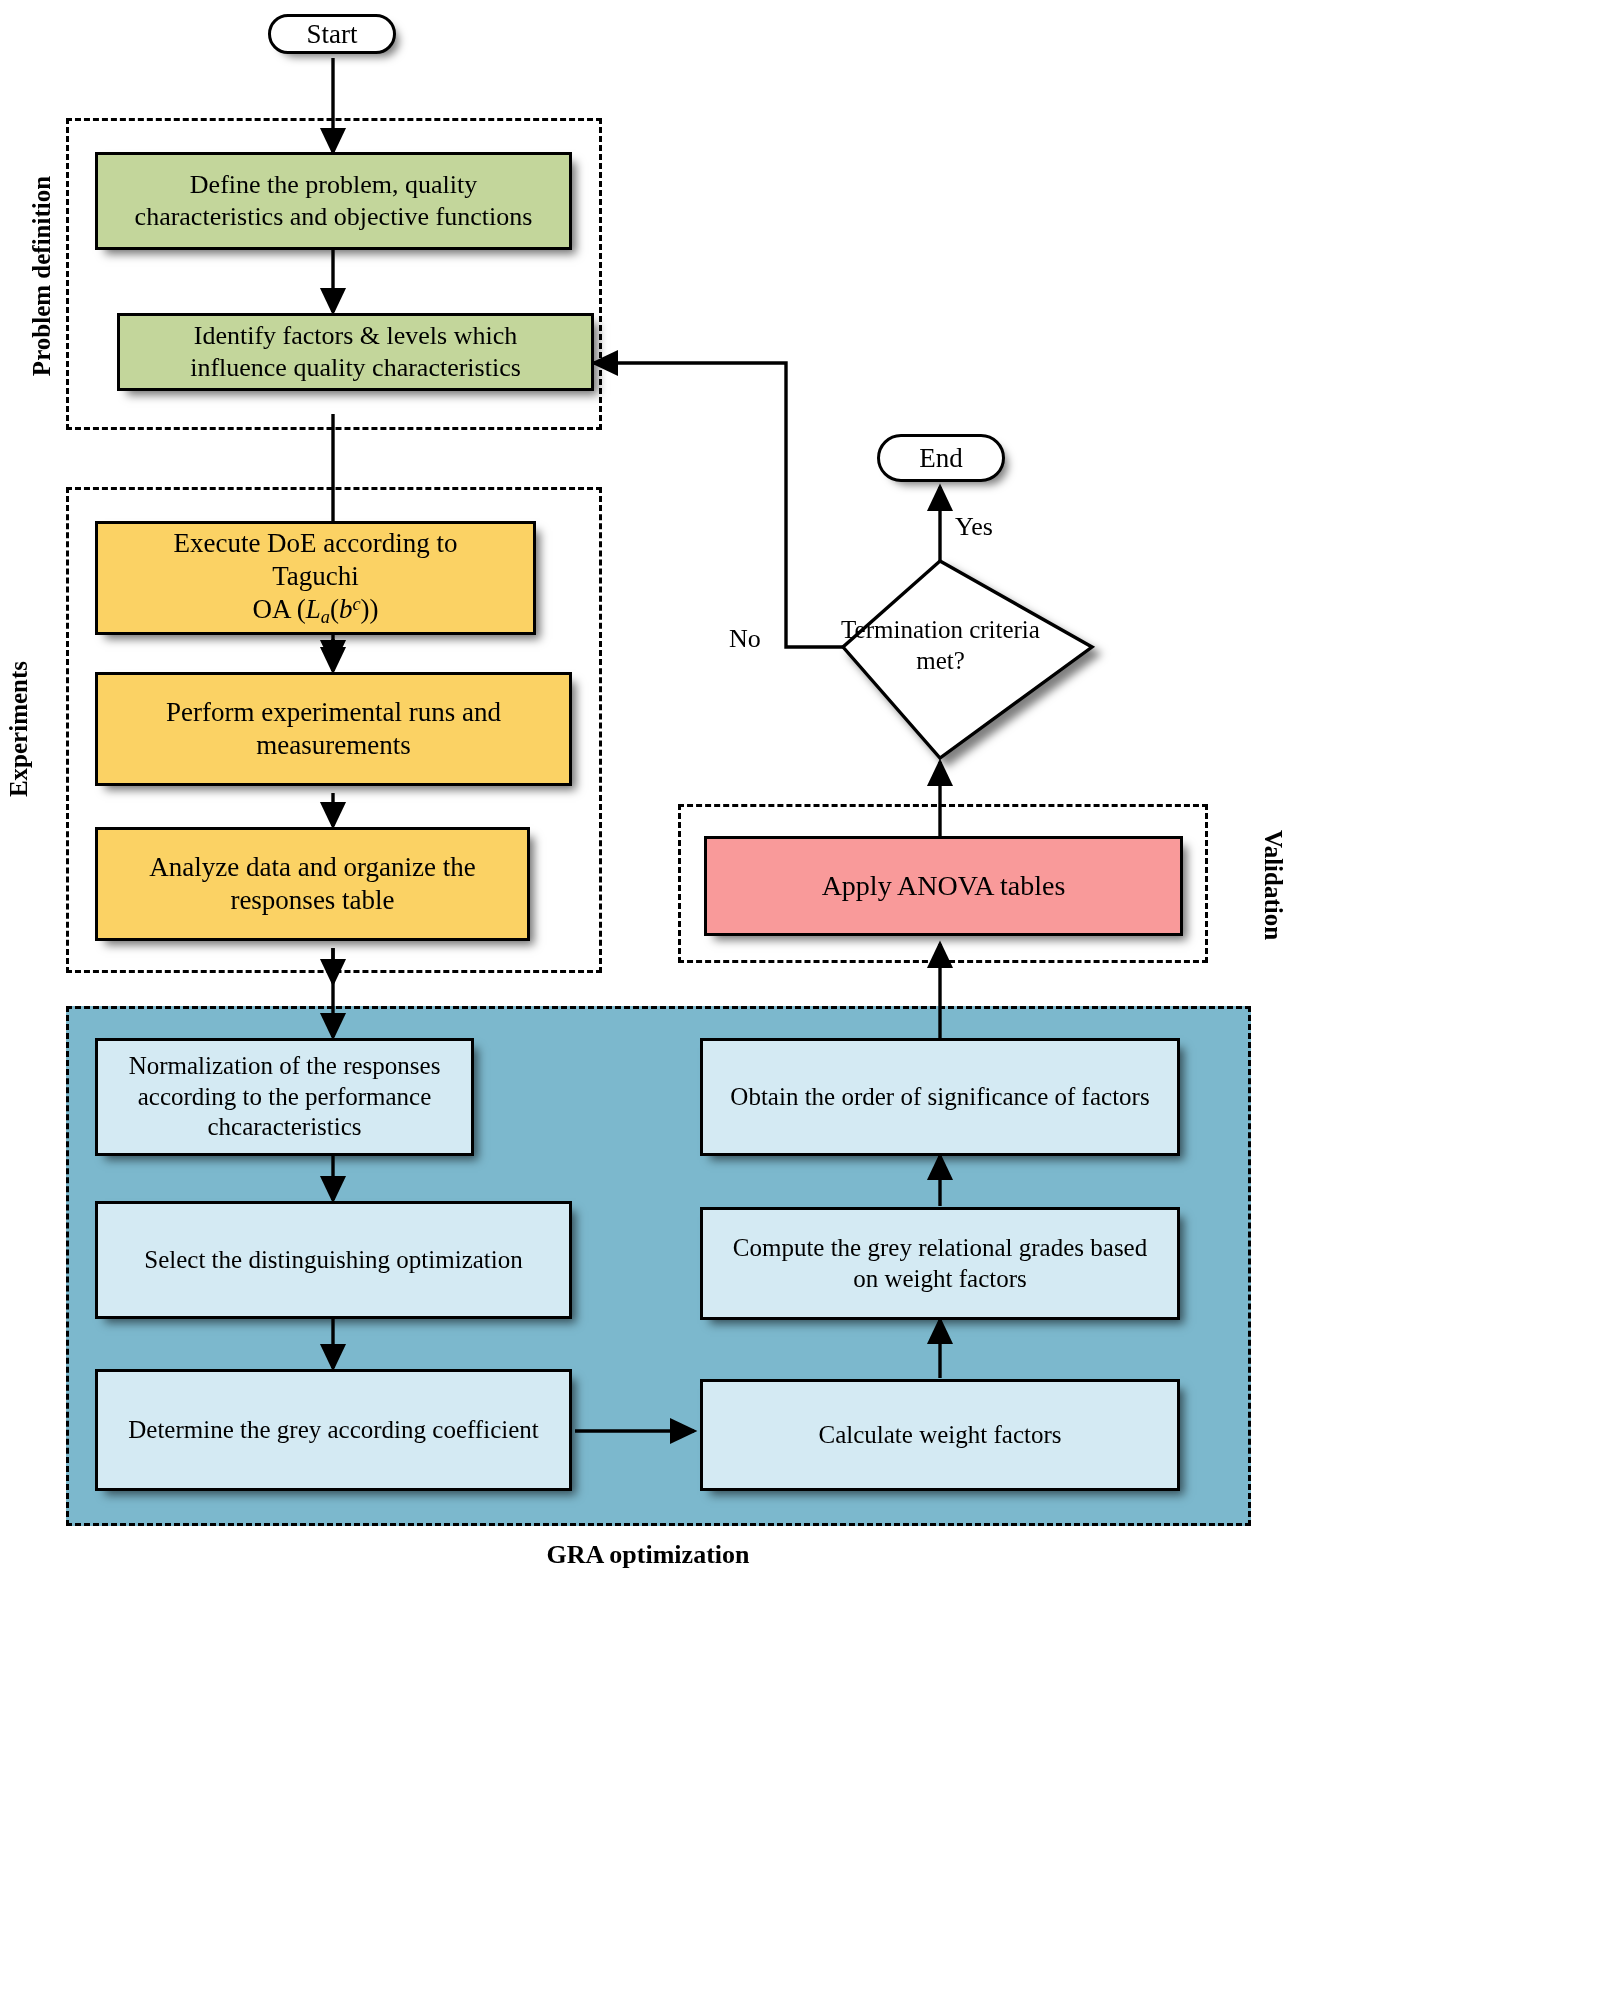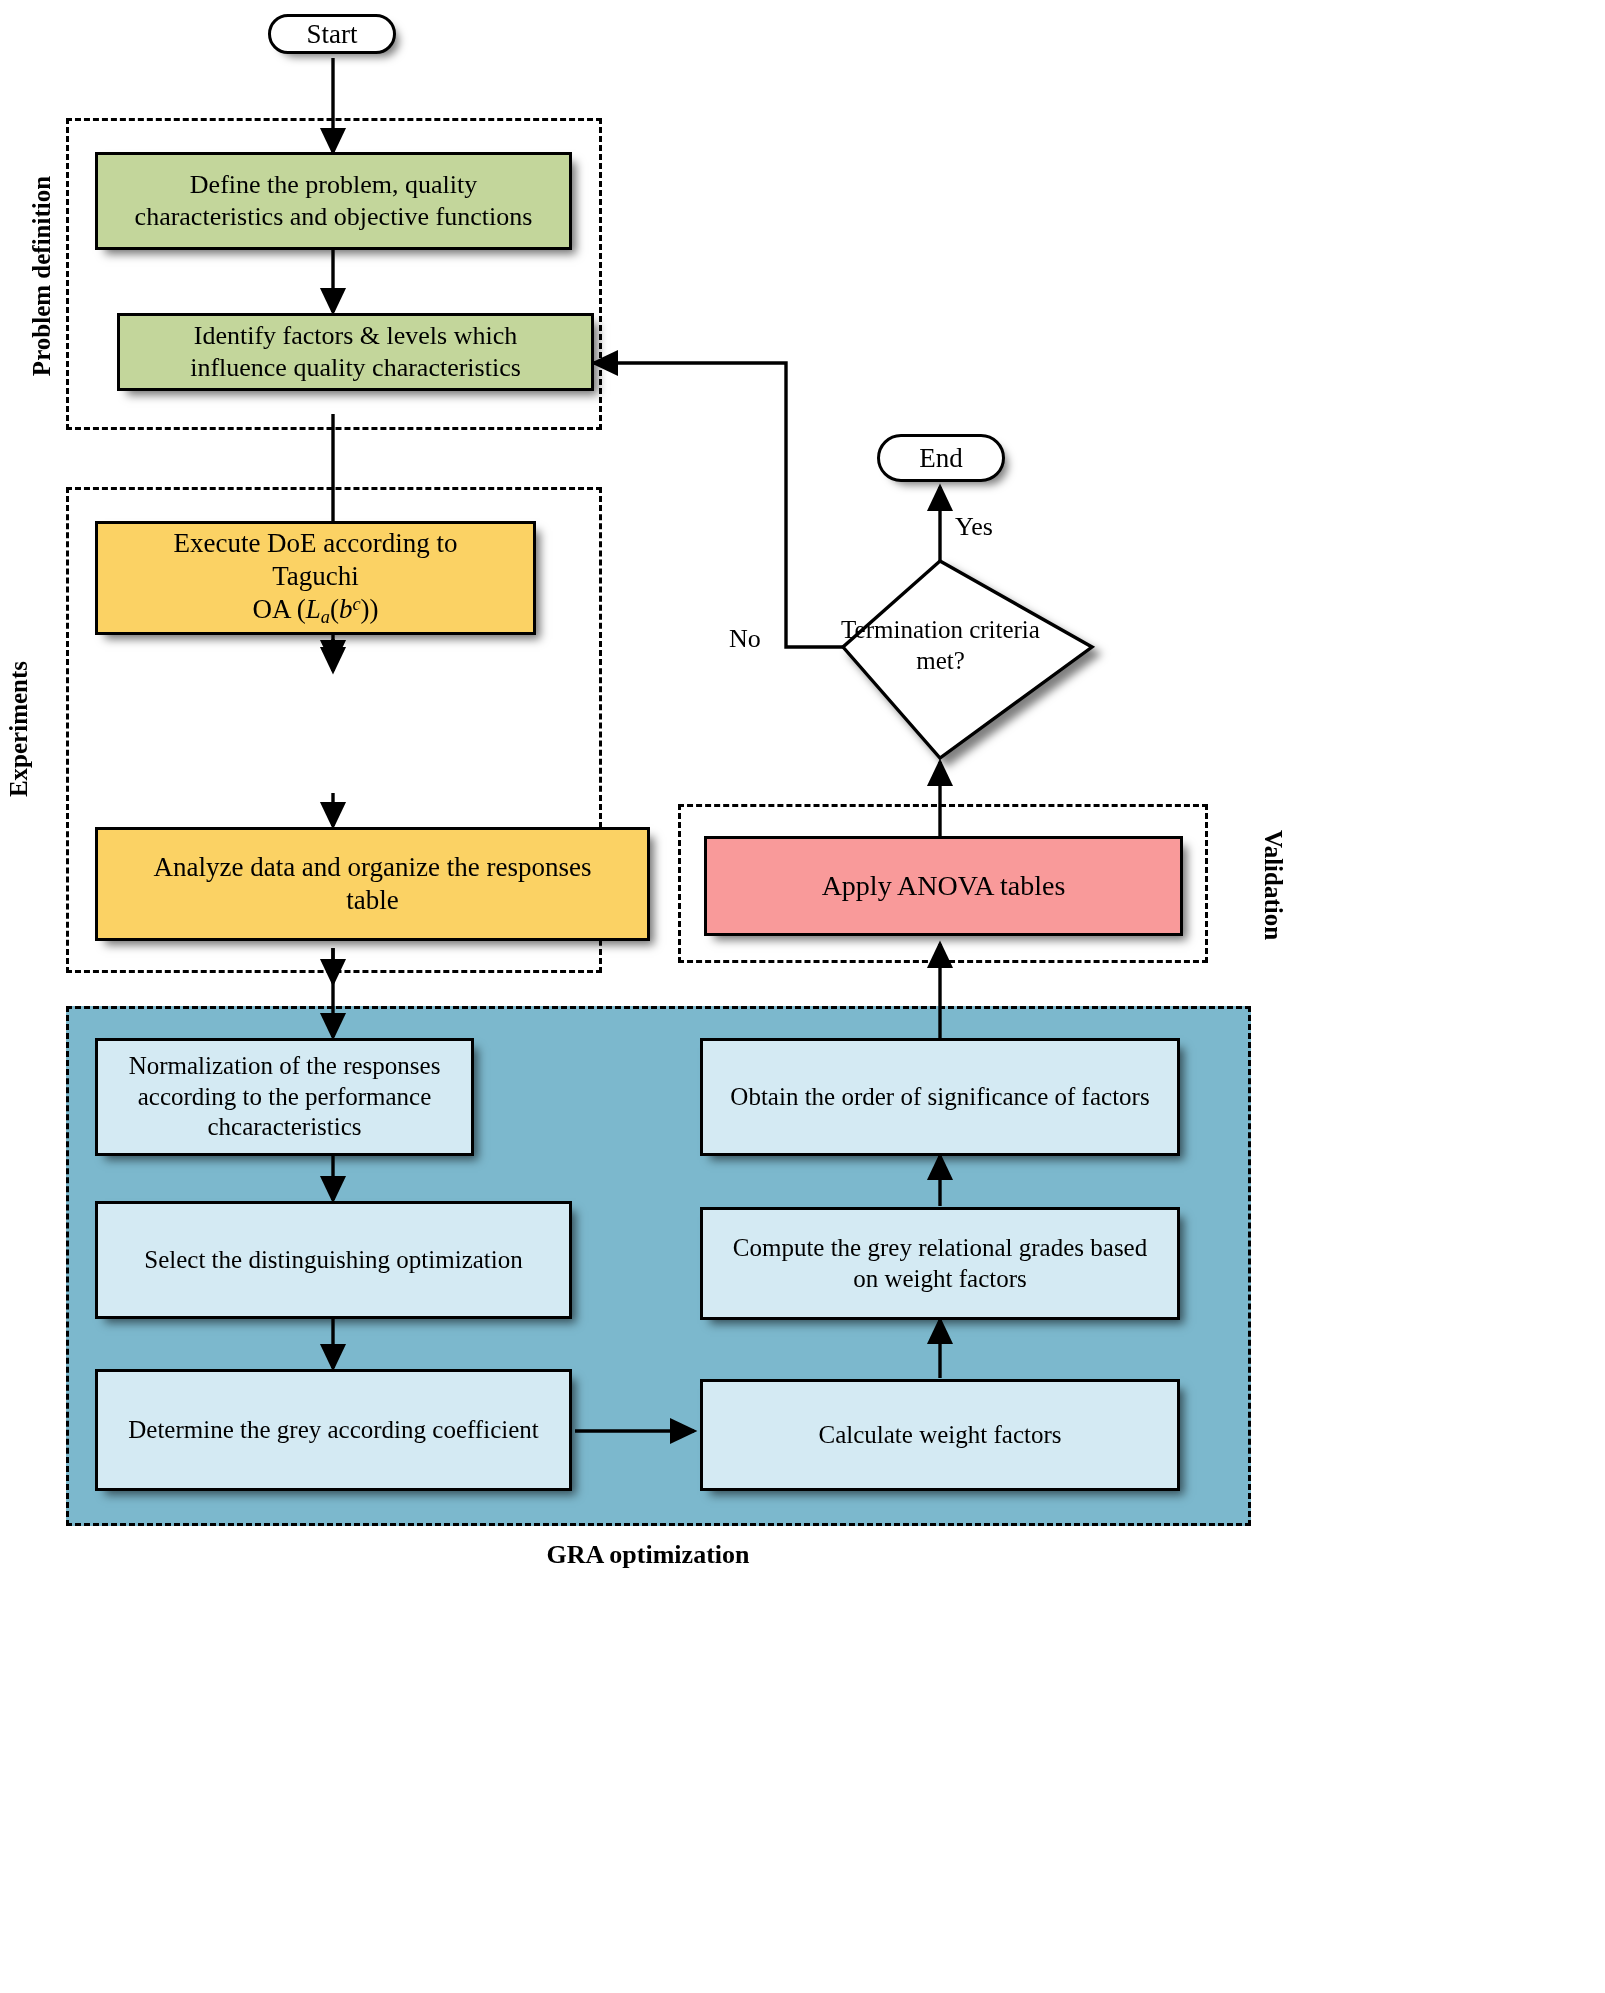--- a/index.html
+++ b/index.html
@@ -222,22 +222,25 @@
     <span>Identify factors &amp; levels which influence quality characteristics</span>
   </div>
 
   <div class="node proc yellow" style="left:95px; top:521px; width:441px; height:114px; font-size:27px; padding:4px 30px; flex-direction:column;">
     <div>Execute DoE according to Taguchi</div>
     <div>
       <span>OA (</span><span class="ital">L</span><sub class="ital">a</sub><span>(</span><span class="ital">b</span><sup class="ital">c</sup><span>))</span>
     </div>
   </div>
 
-
-  <div class="node proc yellow" style="left:95px; top:827px; width:555px; height:114px; font-size:27px; padding:4px 26px;">
+  <div class="node proc yellow" style="left:95px; top:672px; width:477px; height:114px; font-size:27px; padding:4px 26px;">
+    <span>Perform experimental runs and measurements</span>
+  </div>
+
+  <div class="node proc yellow" style="left:95px; top:827px; width:435px; height:114px; font-size:27px; padding:4px 26px;">
     <span>Analyze data and organize the responses table</span>
   </div>
 
   <div class="node proc bluebox" style="left:95px; top:1038px; width:379px; height:118px; font-size:25px; padding:0 20px;">
     <span>Normalization of the responses according to the performance chcaracteristics</span>
   </div>
 
   <div class="node proc bluebox" style="left:95px; top:1201px; width:477px; height:118px; font-size:25px; padding:4px 16px;">
     <span>Select the distinguishing optimization</span>
   </div>

